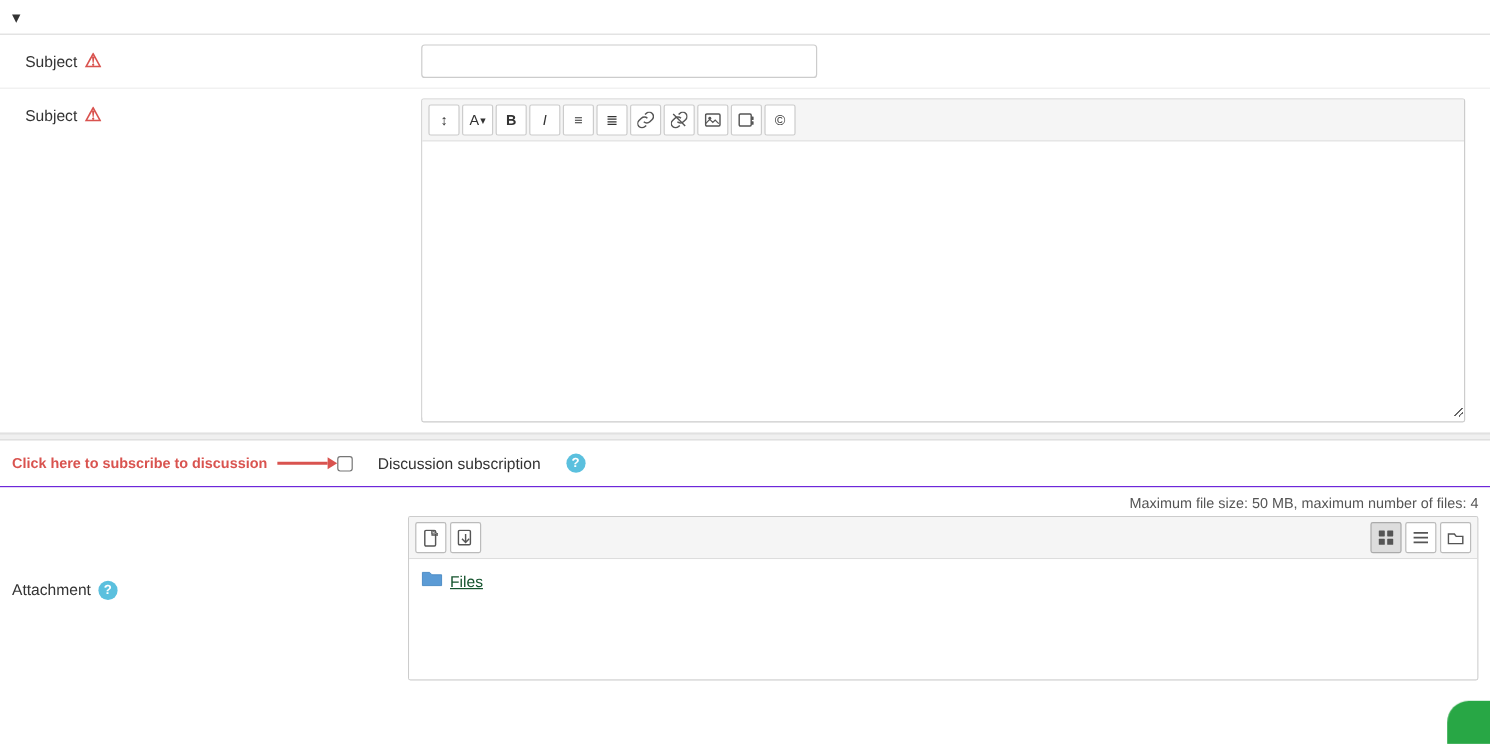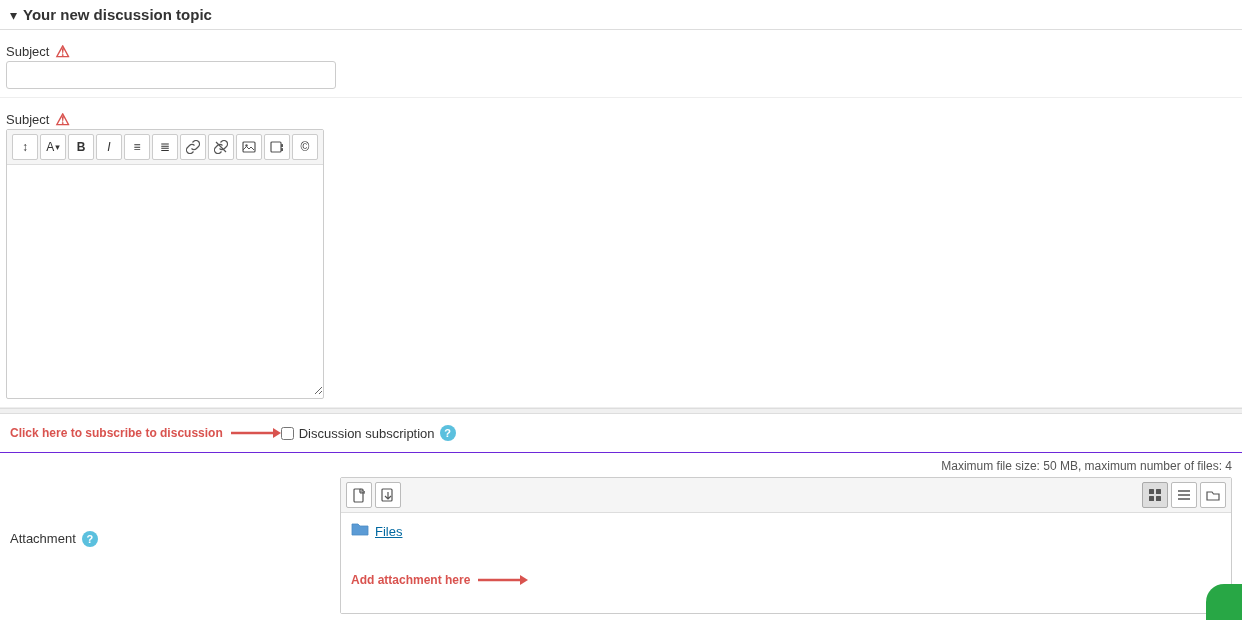--- a/index.html
+++ b/index.html
@@ -38,23 +38,22 @@
     }
 
     
     .form-area {
       padding: 0 0 0 0;
     }
 
     .form-row {
       display: flex;
       align-items: flex-start;
-      padding: 8px 6px;
+      padding: 8px 21px;
       border-bottom: 1px solid #eee;
-      flex-direction: column;
     }
 
     .form-label {
       width: 330px;
       min-width: 330px;
       display: flex;
       align-items: center;
       gap: 6px;
       padding-top: 4px;
       font-size: 13px;
@@ -155,21 +154,21 @@
       color: #d9534f;
       font-weight: bold;
       font-size: 12px;
       margin-right: 8px;
       white-space: nowrap;
     }
 
     .subscription-checkbox-wrap {
       display: flex;
       align-items: center;
-      gap: 5px;
+      gap: 21px;
     }
 
     .subscription-checkbox-wrap input[type="checkbox"] {
       width: 13px;
       height: 13px;
     }
 
     
     .attachment-row {
       display: flex;
@@ -255,21 +254,21 @@
       gap: 6px;
       cursor: pointer;
     }
 
     .folder-icon {
       color: #5b9bd5;
       font-size: 16px;
     }
 
     .file-name {
-      color: #0369a1;
+      color: #14532d;
       text-decoration: underline;
       font-size: 13px;
     }
 
     .add-hint-text {
       color: #d9534f;
       font-weight: bold;
       font-size: 12px;
       margin-right: 8px;
     }
@@ -286,21 +285,20 @@
       z-index: 100;
     }
   </style>
 </head>
 <body>
 
 <div class="page-wrapper">
 
   <div class="section-header">
     <span class="chevron">▾</span>
-    <span class="title">Your new discussion topic</span>
   </div>
 
   <div class="form-area">
 
     <div class="form-row">
       <div class="form-label">
         <span>Subject</span>
         <span class="required-icon">⚠</span>
       </div>
       <div class="form-control-wrap">
@@ -422,27 +420,20 @@
           <div class="file-manager-body">
             <div class="file-item">
               <span class="folder-icon">
                 <svg width="18" height="16" viewBox="0 0 18 16">
                   <path d="M1 3h6l2 2h8v9H1z" fill="#5b9bd5" stroke="#4a8bc4" stroke-width="0.8"></path>
                 </svg>
               </span>
               <span class="file-name">Files</span>
             </div>
 
-            <div style="display:flex; align-items:center; margin-top: 30px;">
-              <span class="add-hint-text">Add attachment here</span>
-              <svg width="50" height="18" viewBox="0 0 50 18">
-                <line x1="0" y1="9" x2="42" y2="9" stroke="#d9534f" stroke-width="2.5"></line>
-                <polygon points="42,4 50,9 42,14" fill="#d9534f"></polygon>
-              </svg>
-            </div>
           </div>
         </div>
       </div>
     </div>
   </div>
 </div>
 
 <div class="green-badge"></div>
 
 </body></html>

